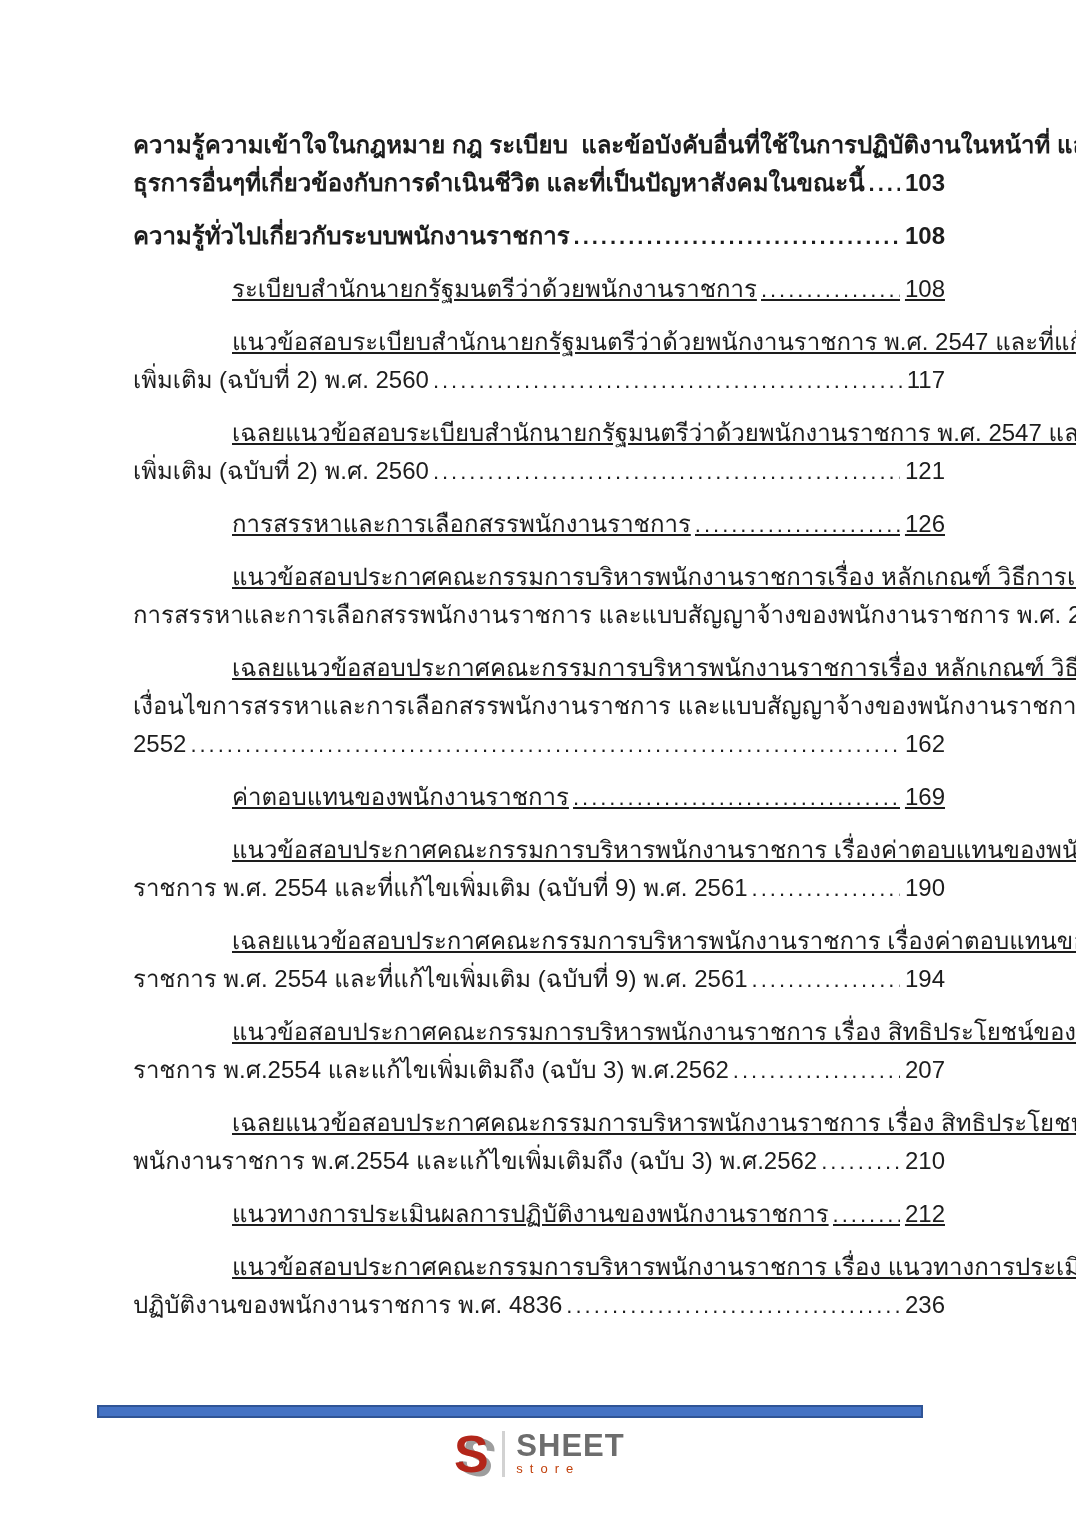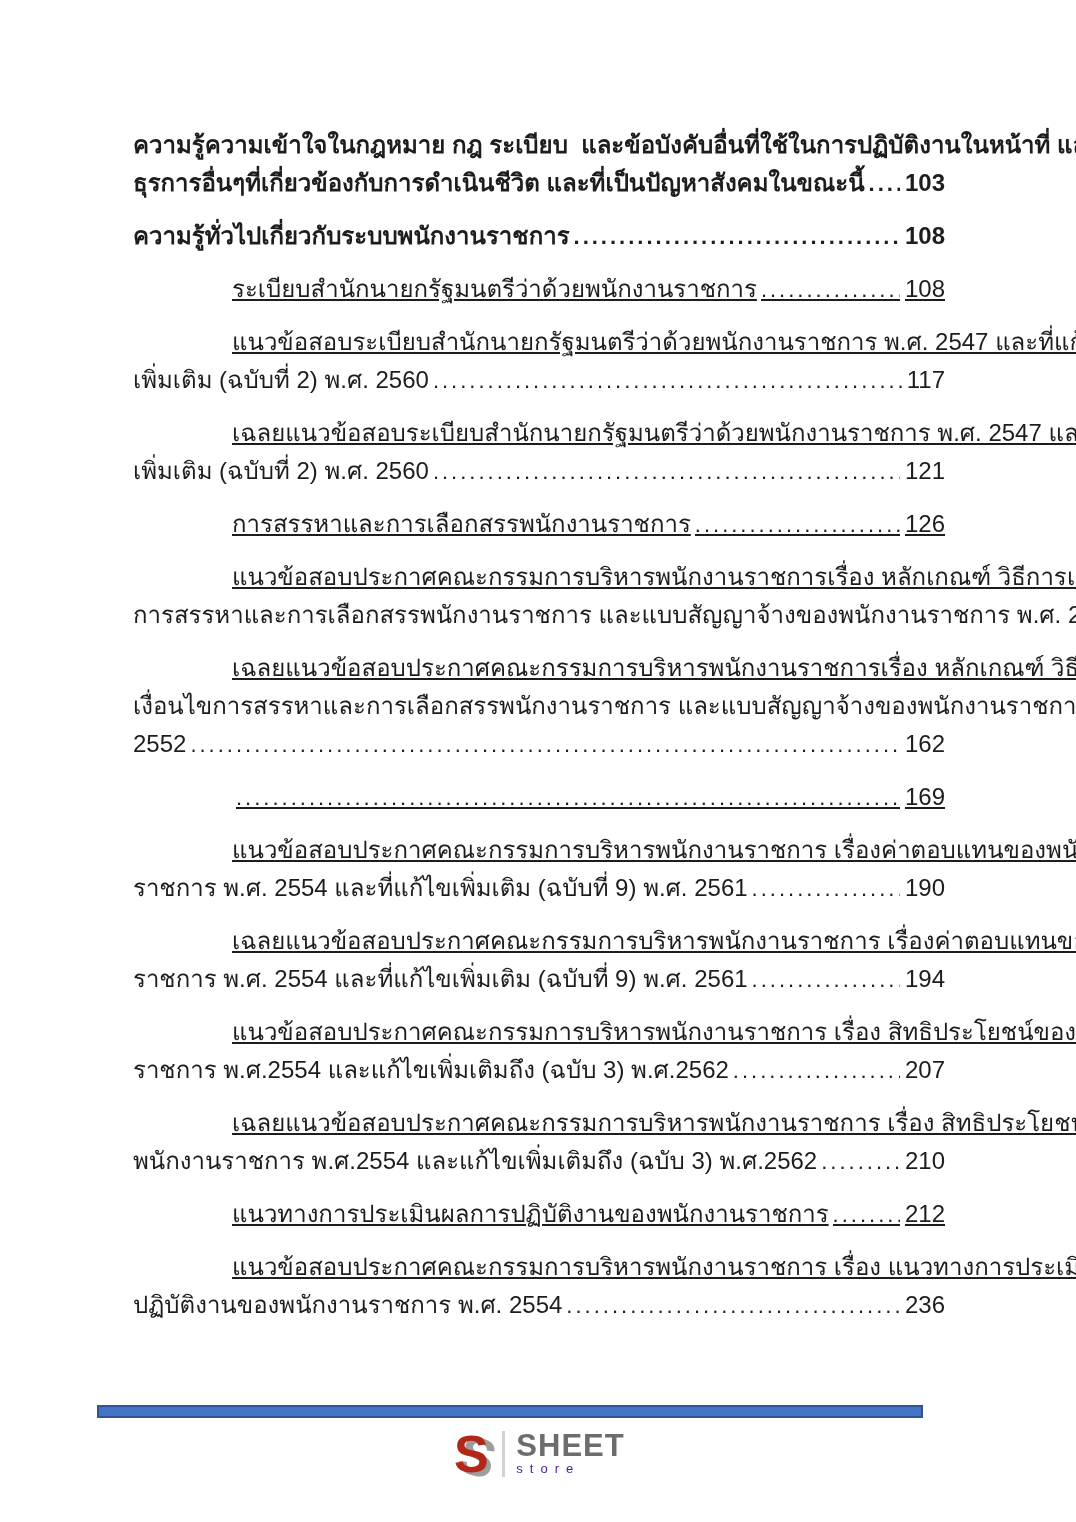--- a/index.html
+++ b/index.html
@@ -102,21 +102,21 @@
     font-size: 31px;
     line-height: 30px;
     font-weight: 700;
     color: #6d6d6d;
     letter-spacing: 1px;
   }
   .logo-sub {
     font-size: 13px;
     line-height: 16px;
     font-weight: 400;
-    color: #4c1d95;
+    color: #c2410c;
     letter-spacing: 7px;
   }
 </style>
 </head>
 <body>
 
 <div class="page">
 
   <main class="toc">
       <div class="entry section">
@@ -160,21 +160,21 @@
   </div>
       <div class="entry sub">
     <div class="lines">
           <div class="line first">เฉลยแนวข้อสอบประกาศคณะกรรมการบริหารพนักงานราชการเรื่อง หลักเกณฑ์ วิธีการและ</div>
           <div class="line">เงื่อนไขการสรรหาและการเลือกสรรพนักงานราชการ และแบบสัญญาจ้างของพนักงานราชการ พ.ศ.</div>
           <div class="line last"><span class="txt">2552</span><span class="dots"></span><span class="pg">162</span></div>
         </div>
   </div>
       <div class="entry sub">
     <div class="lines">
-          <div class="line first last"><span class="dots"></span><span class="pg">169</span></div>
+          <div class="line first last"><span class="txt">ค่าตอบแทนของพนักงานราชการ</span><span class="dots"></span><span class="pg">169</span></div>
         </div>
   </div>
       <div class="entry sub">
     <div class="lines">
           <div class="line first">แนวข้อสอบประกาศคณะกรรมการบริหารพนักงานราชการ เรื่องค่าตอบแทนของพนักงาน</div>
           <div class="line last"><span class="txt">ราชการ พ.ศ. 2554 และที่แก้ไขเพิ่มเติม (ฉบับที่ 9) พ.ศ. 2561</span><span class="dots"></span><span class="pg">190</span></div>
         </div>
   </div>
       <div class="entry sub">
     <div class="lines">
@@ -195,21 +195,21 @@
         </div>
   </div>
       <div class="entry sub">
     <div class="lines">
           <div class="line first last"><span class="txt">แนวทางการประเมินผลการปฏิบัติงานของพนักงานราชการ</span><span class="dots"></span><span class="pg">212</span></div>
         </div>
   </div>
       <div class="entry sub">
     <div class="lines">
           <div class="line first">แนวข้อสอบประกาศคณะกรรมการบริหารพนักงานราชการ เรื่อง แนวทางการประเมินผลการ</div>
-          <div class="line last"><span class="txt">ปฏิบัติงานของพนักงานราชการ พ.ศ. 2554</span><span class="dots"></span><span class="pg">236</span></div>
+          <div class="line last"><span class="txt">ปฏิบัติงานของพนักงานราชการ พ.ศ. 4836</span><span class="dots"></span><span class="pg">236</span></div>
         </div>
   </div>
     </main>
 
   <div class="footer-bar" style="background-color: rgb(68, 114, 196); border-color: rgb(47, 84, 150);"></div>
 
   <div class="logo">
     <svg class="logo-icon" viewBox="0 0 44 60" xmlns="http://www.w3.org/2000/svg">
       <text x="9" y="50" font-family="Liberation Sans, sans-serif" font-size="54" font-weight="bold" transform="rotate(16 22 30)" fill="#9d9d9d">S</text>
       <text x="3" y="48" font-family="Liberation Sans, sans-serif" font-size="52" font-weight="bold" fill="#b3261a">S</text>

